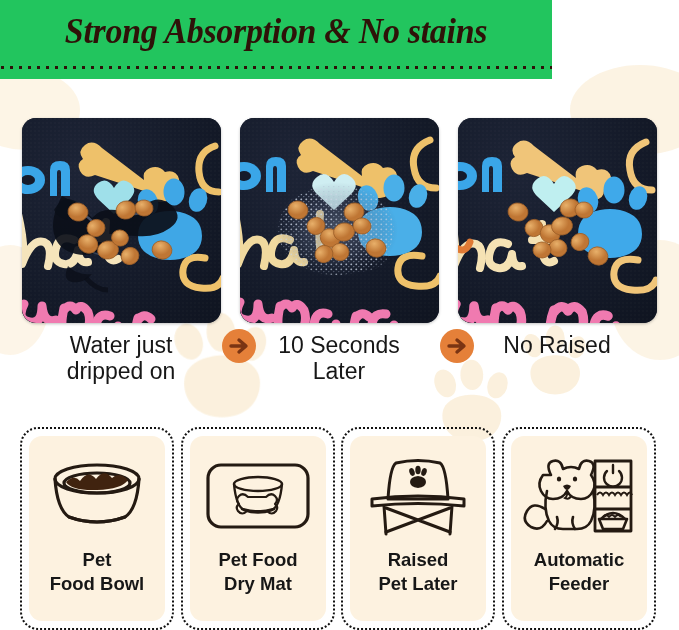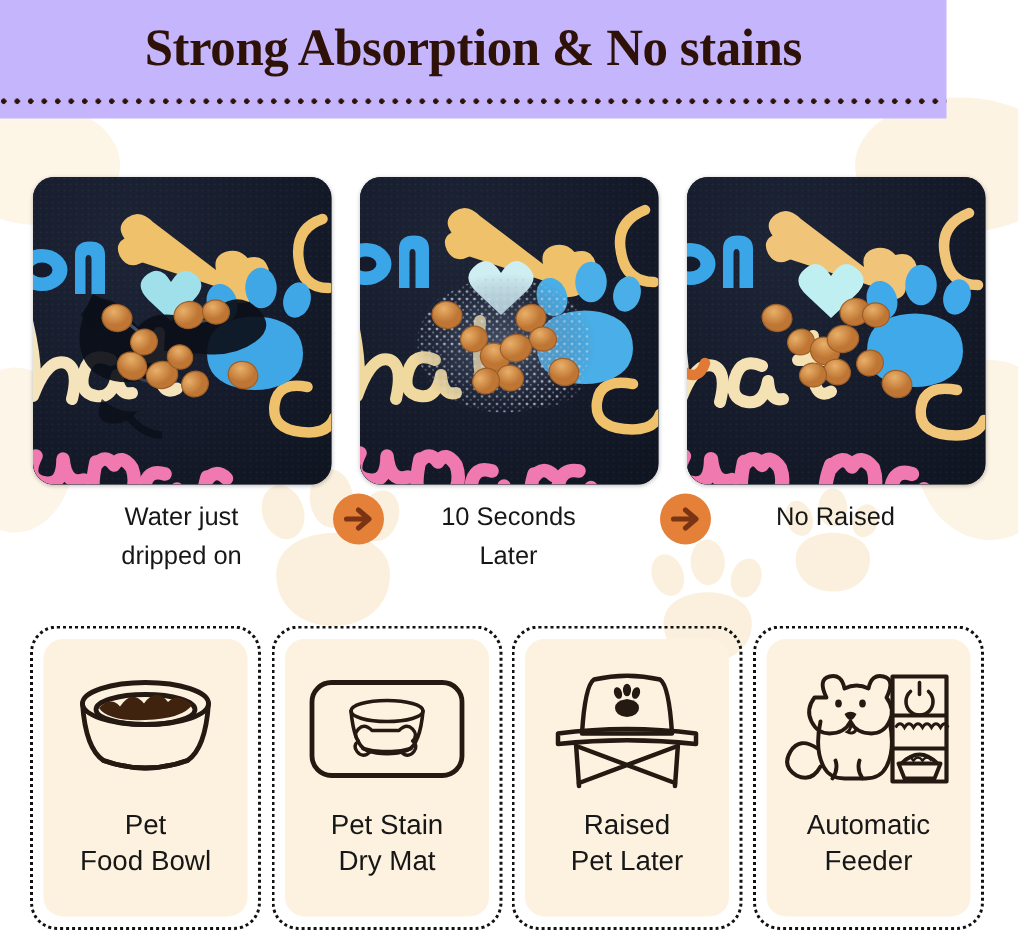--- a/index.html
+++ b/index.html
@@ -29,25 +29,26 @@
     inset: 0;
     pointer-events: none;
     z-index: 0;
   }
 
   
   .header {
     position: absolute;
     left: 0;
     top: 0;
-    width: 631px;
+    width: 552px;
     height: 79px;
-    background: #c4b5fd;
+    background: #22c55e;
     z-index: 2;
     overflow: hidden;
+    font-style: italic;
   }
   .header-title {
     position: absolute;
     left: 0;
     right: 0;
     top: 12px;
     text-align: center;
     font-family: "Liberation Serif", serif;
     font-weight: bold;
     font-size: 35px;
@@ -133,46 +134,47 @@
     top: 332px;
     width: 679px;
     height: 60px;
     z-index: 4;
   }
   .caption {
     position: absolute;
     top: 0;
     width: 200px;
     text-align: center;
-    font-size: 17px;
+    font-size: 23px;
     line-height: 26px;
     color: #171717;
   }
   .caption.c1 { left: 21px; }
   .caption.c2 { left: 239px; }
   .caption.c3 { left: 457px; }
 
   
   .cards {
     position: absolute;
     left: 0;
     top: 417px;
     width: 679px;
     height: 206px;
     z-index: 4;
   }
   .card {
     position: absolute;
-    top: 0;
+    top: 10px;
     width: 154px;
     height: 203px;
     border-radius: 18px;
     border: 2.6px dotted #111111;
     box-sizing: border-box;
     padding: 7px;
+    font-weight: bold;
   }
   .card.k1 { left: 20px; }
   .card.k2 { left: 181px; }
   .card.k3 { left: 341px; }
   .card.k4 { left: 502px; }
 
   .card-inner {
     width: 100%;
     height: 100%;
     background: #fdf2e0;
@@ -499,21 +501,21 @@
             <g fill="none" stroke="#241a12" stroke-width="2.4" stroke-linejoin="round" stroke-linecap="round">
               <ellipse cx="56" cy="31" rx="24" ry="7"></ellipse>
               <path d="M32 31 q2 22 10 26 q14 5 28 0 q8 -4 10 -26"></path>
               <path d="M40 56 q16 5 32 0"></path>
             </g>
             <g fill="none" stroke="#241a12" stroke-width="2.2" stroke-linejoin="round">
               <path d="M46 44 q-5 -5 -9 -1 q-4 4 0 8 q-4 3 -1 7 q4 5 9 0 l20 0 q5 5 9 0 q3 -4 -1 -7 q4 -4 0 -8 q-4 -4 -9 1 z"></path>
             </g>
           </svg>
         </div>
-        <div class="card-label">Pet Stain
+        <div class="card-label">Pet Food
 Dry Mat</div>
       </div>
     </div>
 
     <div class="card k3">
       <div class="card-inner">
         <div class="card-icon">
           <svg width="112" height="86" viewBox="0 0 112 86">
             <g fill="none" stroke="#241a12" stroke-width="3" stroke-linejoin="round" stroke-linecap="round">
               <path d="M26 46 q2 -32 8 -36 q22 -5 44 0 q6 4 8 36 z"></path>

